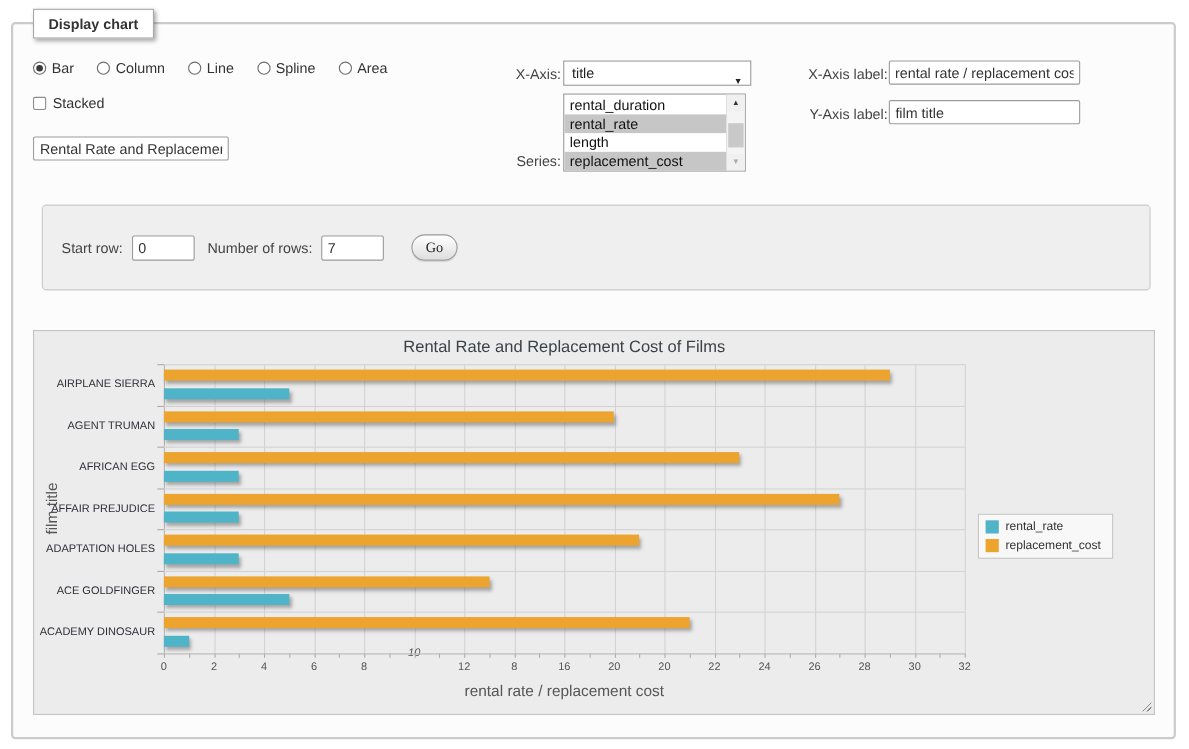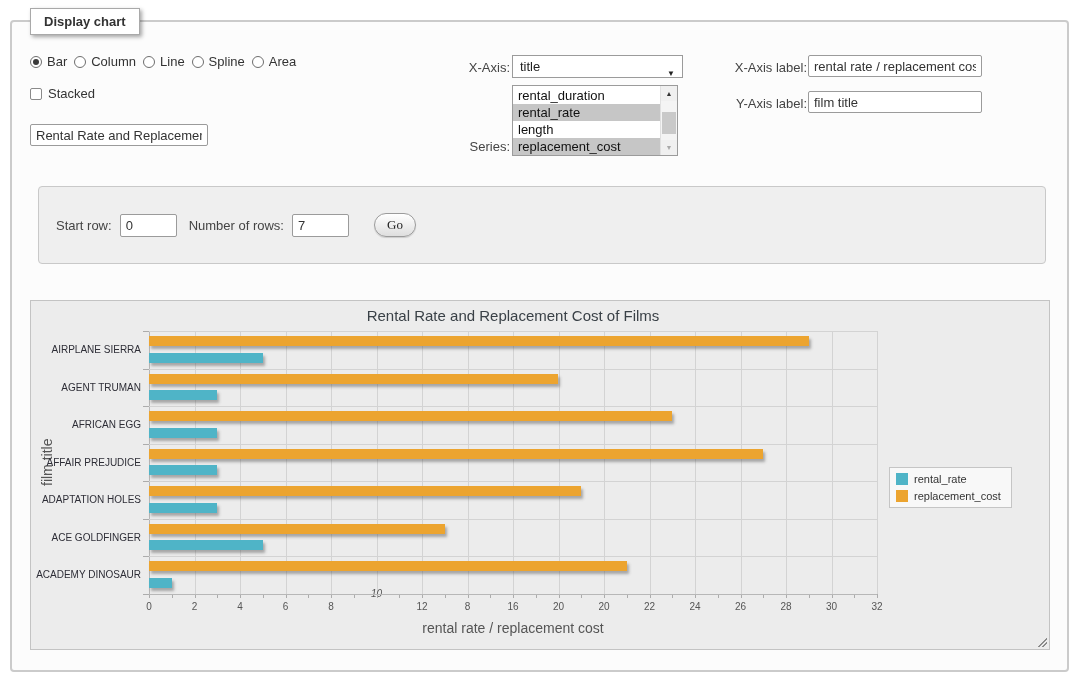--- a/index.html
+++ b/index.html
@@ -14,21 +14,21 @@
     border:2px solid #CBCBCB; border-radius:4px; background:#FCFCFC;
   }
   .legend-tab {
     position:absolute; left:18px; top:-14px; background:#FFFFFF;
     border:1px solid #A9A9A9; padding:5px 13px; font-size:13px; font-weight:bold;
     color:#333; box-shadow:2px 2px 4px rgba(0,0,0,0.35); white-space:nowrap;
   }
   .flabel { position:absolute; font-size:13px; color:#444; white-space:nowrap; }
   .r { text-align:right; }
   
-  .radio-row { position:absolute; left:18px; top:32px; display:flex; gap:7px; align-items:center; }
+  .radio-row { position:absolute; left:18px; top:32px; display:flex; gap:21px; align-items:center; }
   .radio-item { display:flex; align-items:center; gap:5px; font-size:13px; color:#333; cursor:default; }
   .radio { width:12px; height:12px; border:1px solid #6E6E6E; border-radius:50%; background:#FFF; position:relative; flex:0 0 auto; }
   .radio.sel::after { content:''; position:absolute; left:2px; top:2px; width:6px; height:6px; border-radius:50%; background:#3A3A3A; }
   .check-row { position:absolute; left:18px; top:64px; display:flex; align-items:center; gap:6px; font-size:13px; }
   .checkbox { width:12px; height:12px; border:1px solid #8A8A8A; background:#FFF; border-radius:2px; }
   
   .text-input {
     position:absolute; border:1px solid #9B9B9B; border-radius:2px; background:#FFF;
     font-family:"Liberation Sans", sans-serif; font-size:13px; color:#333; padding:0 5px; height:22px;
   }

